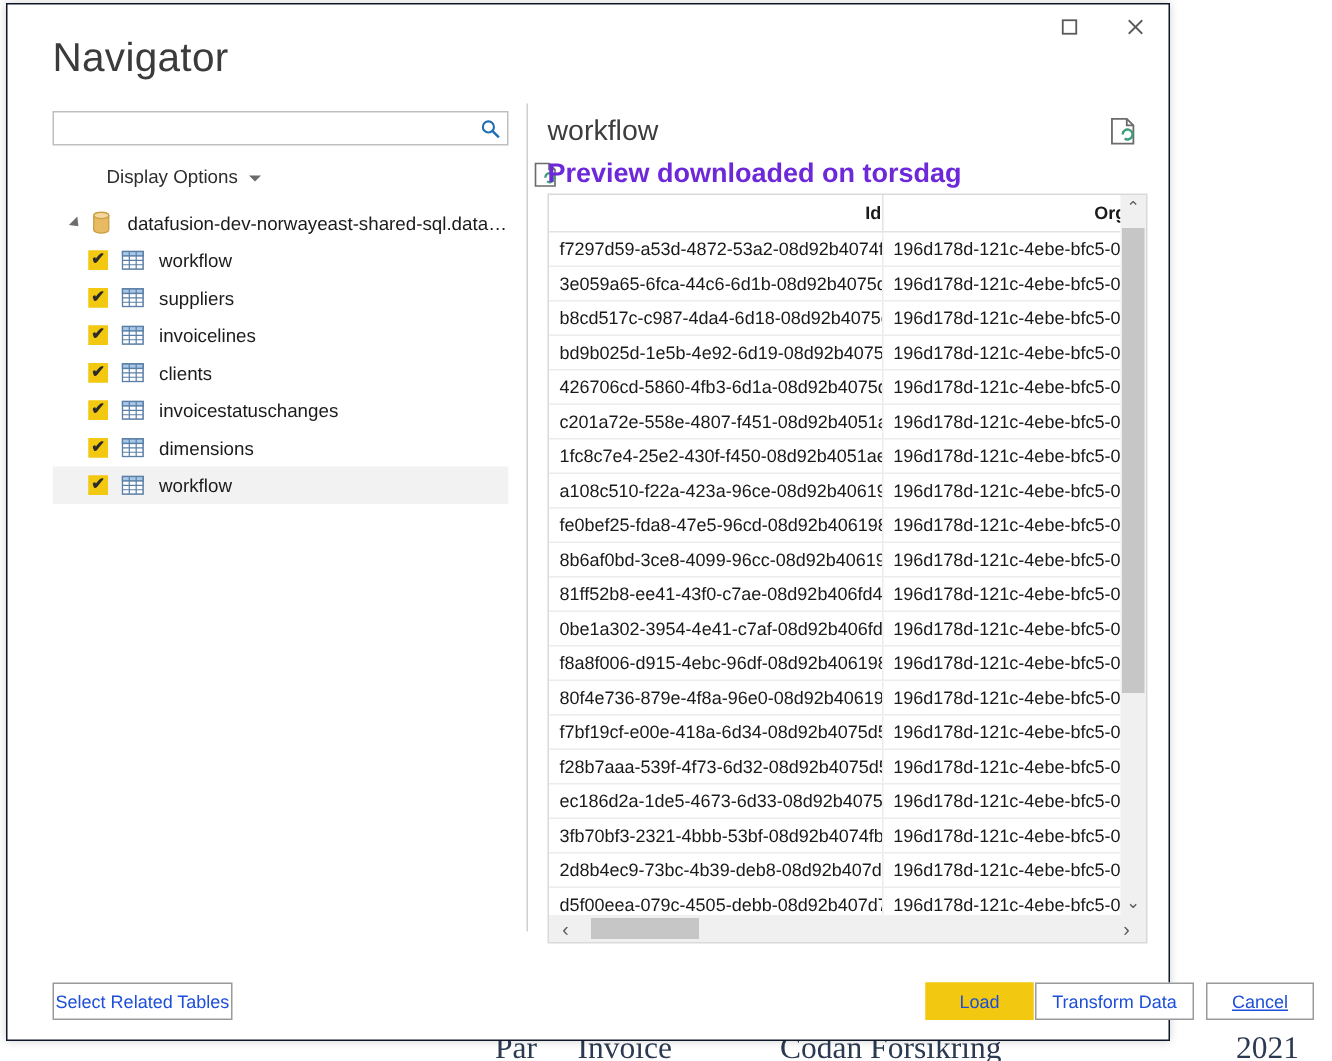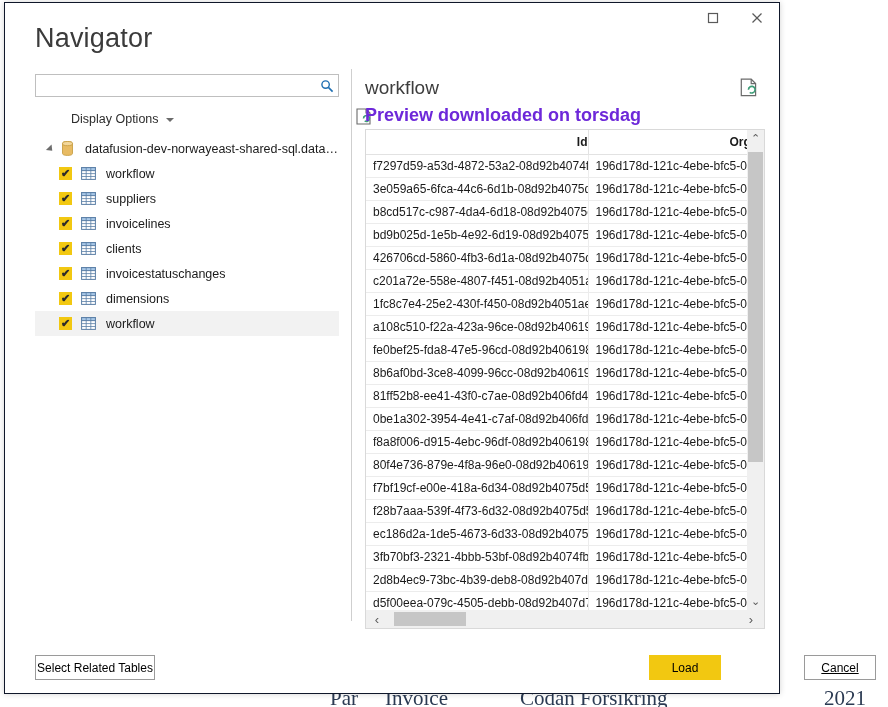--- a/index.html
+++ b/index.html
@@ -269,33 +269,33 @@
   
   #footer {
     position: absolute; left: 0; right: 0; bottom: 0; height: 64px;
   }
   .btn {
     height: 25px;
     min-width: 72px;
     padding: 0 0;
     font-size: 12px;
     font-family: "Liberation Sans", sans-serif;
-    color: #000000;
+    color: #1d4ed8;
     background: #ffffff;
     border: 1px solid #9a9a9a;
     cursor: default;
     display: inline-flex; align-items: center; justify-content: center;
   }
   .btn.primary {
     background: #f2c811;
     border-color: #f2c811;
   }
 
   #btn-select-related { position: absolute; left: 30px; top: 26px; min-width: 120px; }
-  #btn-load { position: absolute; left: 644px; top: 26px; width: 68px; text-align: center; }
+  #btn-load { position: absolute; left: 612px; top: 26px; width: 68px; text-align: center; }
   #btn-transform { position: absolute; left: 685px; top: 26px; width: 106px; }
   #btn-cancel { position: absolute; left: 799px; top: 26px; width: 68px; text-decoration: underline; }
 </style>
 </head>
 <body>
 
 <div id="bg-layer">
   <div class="bg-text-row">
     <span class="bg-cell" style="left:330px;">Par</span>
     <span class="bg-cell" style="left:385px;">Invoice</span>
@@ -634,16 +634,17 @@
         <div class="arrow left">‹</div>
         <div class="thumb"></div>
         <div class="arrow right">›</div>
       </div>
     </div>
   </div>
 
   <div id="footer">
     <button class="btn" id="btn-select-related">Select Related Tables</button>
     <button class="btn primary" id="btn-load">Load</button>
+    <button class="btn" id="btn-transform">Transform Data</button>
     <button class="btn" id="btn-cancel">Cancel</button>
   </div>
 
 </div>
 
 </body></html>

